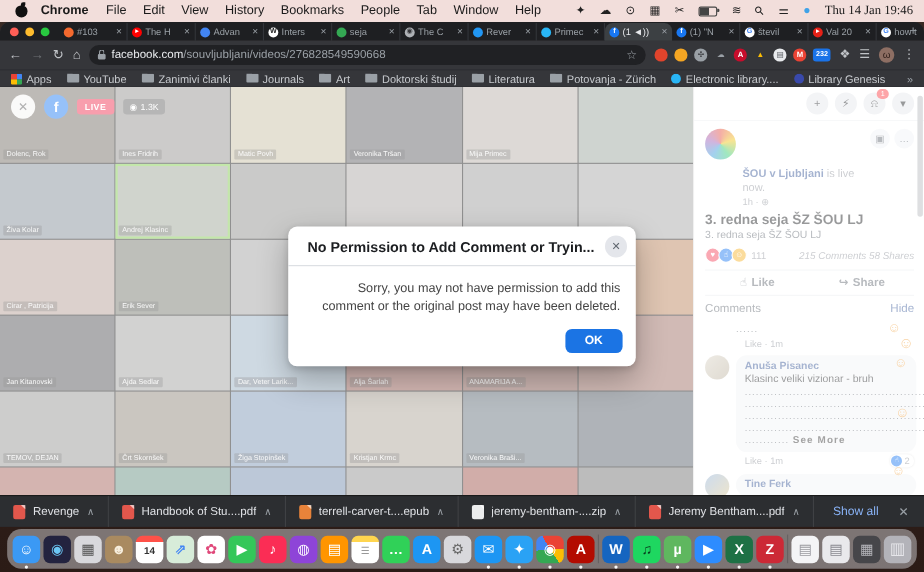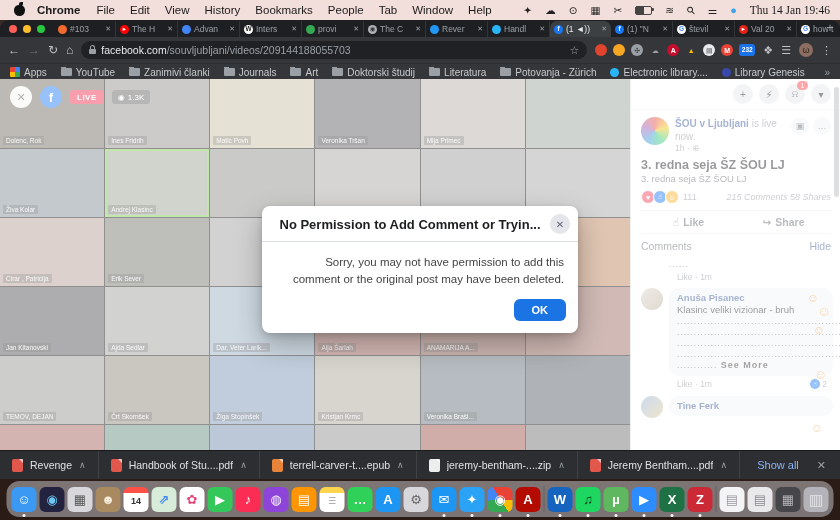--- a/index.html
+++ b/index.html
@@ -58,21 +58,21 @@
   .ext-row{display:flex;align-items:center;gap:6px;flex:none;}
   .ext{min-width:12px;height:12px;border-radius:50%;font-size:7px;font-weight:bold;
     display:flex;align-items:center;justify-content:center;line-height:1;}
   .ext.wide{border-radius:3px;padding:0 2px;font-size:6.5px;}
   .puzzle,.media-ctl,.menu-dots{color:#c0c3c7;font-size:11px;line-height:1;}
   .prof{width:14px;height:14px;border-radius:50%;background:#8d6e63;color:#33211c;
     font-size:9px;display:flex;align-items:center;justify-content:center;}
   
   .bookmarksbar{height:16px;background:#35363a;border-top:1px solid #2d2e32;display:flex;
     align-items:center;gap:14px;padding:0 10px;font-size:10px;color:#c7cace;}
-  .bm{display:flex;align-items:center;gap:4px;white-space:nowrap;}
+  .bm{display:flex;gap:4px;white-space:nowrap;}
   .bm-icon{width:11px;height:8px;flex:none;border-radius:1px;}
   .bm-icon.folder{background:#9aa0a6;position:relative;}
   .bm-icon.folder::before{content:'';position:absolute;top:-2px;left:0;width:5px;height:2px;
     background:#9aa0a6;border-radius:1px 1px 0 0;}
   .bm-icon.site{width:9px;height:9px;border-radius:50%;}
   .bm-icon.apps{width:10px;height:10px;border-radius:1px;background:
     linear-gradient(90deg,#ea4335 50%,#4285f4 50%) 0 0/10px 5px no-repeat,
     linear-gradient(90deg,#fbbc04 50%,#34a853 50%) 0 5px/10px 5px no-repeat;}
   .bm-overflow{margin-left:auto;color:#9aa0a6;font-size:10px;}
   
@@ -103,21 +103,21 @@
     border-bottom:1px solid #eef0f2;}
   .hdr-ic{width:20px;height:20px;border-radius:50%;background:#e4e6eb;color:#1c1e21;
     display:flex;align-items:center;justify-content:center;font-size:10px;position:relative;}
   .hdr-ic .badge{position:absolute;top:-3px;right:-3px;background:#fa383e;color:#fff;
     font-size:6.5px;min-width:9px;height:9px;border-radius:5px;display:flex;align-items:center;
     justify-content:center;padding:0 1px;}
   .post{padding:7px 10px 0 10px;}
   .post-top{display:flex;gap:6px;align-items:flex-start;}
   .avatar{width:28px;height:28px;border-radius:50%;flex:none;
     background:conic-gradient(#e74c3c,#f1c40f,#2ecc71,#3498db,#9b59b6,#e74c3c);}
-  .post-meta{flex:1;min-width:0;line-height:1.3;}
+  .post-meta{flex:1;min-width:0;line-height:1.3;margin-top:35px;}
   .pg-name{font-weight:bold;color:#385898;font-size:10px;}
   .live-txt{color:#90949c;}
   .time-meta{color:#90949c;font-size:8.5px;}
   .post-actions{display:flex;gap:4px;}
   .mini-btn{width:18px;height:18px;border-radius:50%;background:#f0f2f5;color:#606770;
     font-size:9px;display:flex;align-items:center;justify-content:center;}
   .post-title{font-size:12.5px;font-weight:bold;color:#1c1e21;margin-top:4px;}
   .post-sub{font-size:9.5px;color:#606770;margin-top:1px;}
   .rx-row{display:flex;align-items:center;margin-top:6px;color:#90949c;font-size:9px;}
   .rx{width:12px;height:12px;border-radius:50%;font-size:7px;color:#fff;display:flex;
@@ -282,39 +282,39 @@
         </div>
 
         <div class="tab">
           <span class="fav" style="background: rgb(255, 255, 255); color: rgb(34, 34, 34);">W</span>
           <span class="tab-label">Inters</span>
           <span class="tab-close">✕</span>
         </div>
 
         <div class="tab">
           <span class="fav" style="background: rgb(52, 168, 83); color: rgb(255, 255, 255);"></span>
-          <span class="tab-label">provi</span>
+          <span class="tab-label">seja</span>
           <span class="tab-close">✕</span>
         </div>
 
         <div class="tab">
           <span class="fav" style="background: rgb(174, 177, 181); color: rgb(53, 54, 58);">◉</span>
           <span class="tab-label">The C</span>
           <span class="tab-close">✕</span>
         </div>
 
         <div class="tab">
           <span class="fav" style="background: rgb(33, 150, 243); color: rgb(255, 255, 255);"></span>
           <span class="tab-label">Rever</span>
           <span class="tab-close">✕</span>
         </div>
 
         <div class="tab">
           <span class="fav" style="background: rgb(41, 182, 246); color: rgb(255, 255, 255);"></span>
-          <span class="tab-label">Handl</span>
+          <span class="tab-label">Primec</span>
           <span class="tab-close">✕</span>
         </div>
 
         <div class="tab active">
           <span class="fav" style="background: rgb(24, 119, 242); color: rgb(255, 255, 255);">f</span>
           <span class="tab-label">(1 ◄))</span>
           <span class="tab-close">✕</span>
         </div>
 
         <div class="tab">
@@ -344,21 +344,21 @@
     <div class="new-tab">+</div>
   </div>
 
   <div class="toolbar">
     <span class="nav-ic">←</span>
     <span class="nav-ic dim2">→</span>
     <span class="nav-ic">↻</span>
     <span class="nav-ic">⌂</span>
     <div class="omnibox">
       <span class="lock"></span>
-      <span class="url"><span class="dom">facebook.com</span><span class="path">/souvljubljani/videos/209144188055703</span></span>
+      <span class="url"><span class="dom">facebook.com</span><span class="path">/souvljubljani/videos/276828549590668</span></span>
       <span class="star">☆</span>
     </div>
     <div class="ext-row">
 
         <span class="ext" style="background: rgb(224, 68, 44); color: rgb(255, 255, 255);"></span>
 
         <span class="ext" style="background: rgb(245, 166, 35); color: rgb(255, 255, 255);"></span>
 
         <span class="ext" style="background: rgb(154, 160, 166); color: rgb(53, 54, 58);">✣</span>
 

